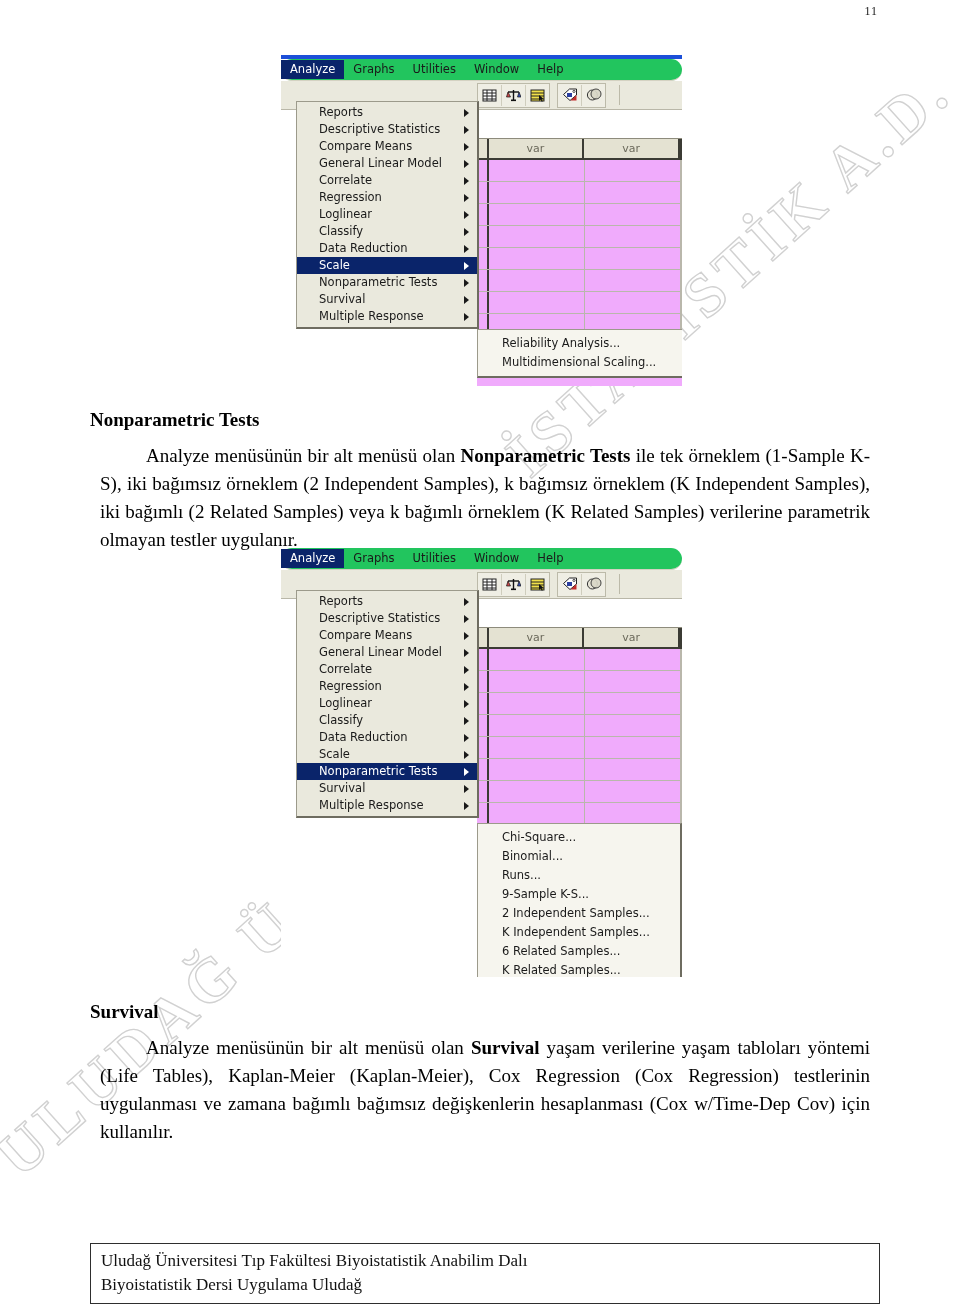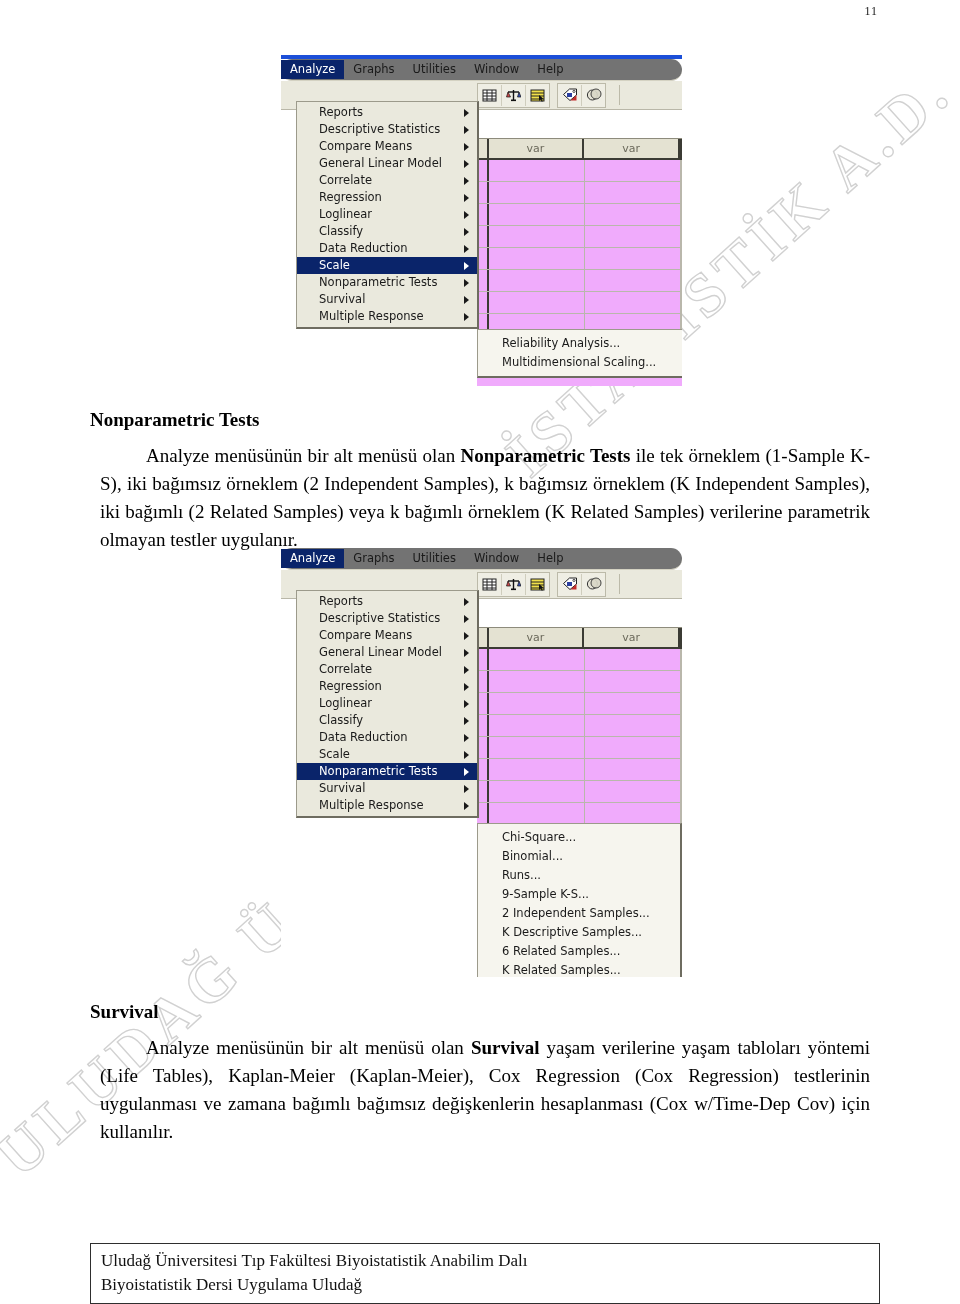--- a/index.html
+++ b/index.html
@@ -70,21 +70,21 @@
   .spss-window.two { top: 548px; height: 432px; }
 
   .title-strip {
     height: 4px;
     background: #1c4fd8;
     width: 100%;
   }
 
   .menubar {
     height: 21px;
-    background: #737373;
+    background: #22c55e;
     border-bottom: 1px solid #d4d2c2;
     display: flex;
     align-items: center;
     position: relative;
     z-index: 3;
     border-radius: 11px;
   }
   .menubar-item {
     font-size: 11.5px;
     color: #1a1a1a;
@@ -624,21 +624,21 @@
       <div class="menu-item"><span>Survival</span><span class="arrow"></span></div>
       <div class="menu-item"><span>Multiple Response</span><span class="arrow"></span></div>
     </div>
 
     <div class="submenu submenu-nonpar">
       <div class="menu-item">Chi-Square...</div>
       <div class="menu-item">Binomial...</div>
       <div class="menu-item">Runs...</div>
       <div class="menu-item">9-Sample K-S...</div>
       <div class="menu-item">2 Independent Samples...</div>
-      <div class="menu-item">K Descriptive Samples...</div>
+      <div class="menu-item">K Independent Samples...</div>
       <div class="menu-item">6 Related Samples...</div>
       <div class="menu-item">K Related Samples...</div>
     </div>
 
   </div>
 </div>
 
 <div class="content block-survival">
   <h3 class="section-title">Survival</h3>
   <p class="para"><span>Analyze menüsünün bir alt menüsü olan </span><b>Survival</b><span> yaşam verilerine yaşam tabloları yöntemi (Life Tables), Kaplan-Meier (Kaplan-Meier), Cox Regression (Cox Regression) testlerinin uygulanması ve zamana bağımlı bağımsız değişkenlerin hesaplanması (Cox w/Time-Dep Cov) için kullanılır.</span></p>

